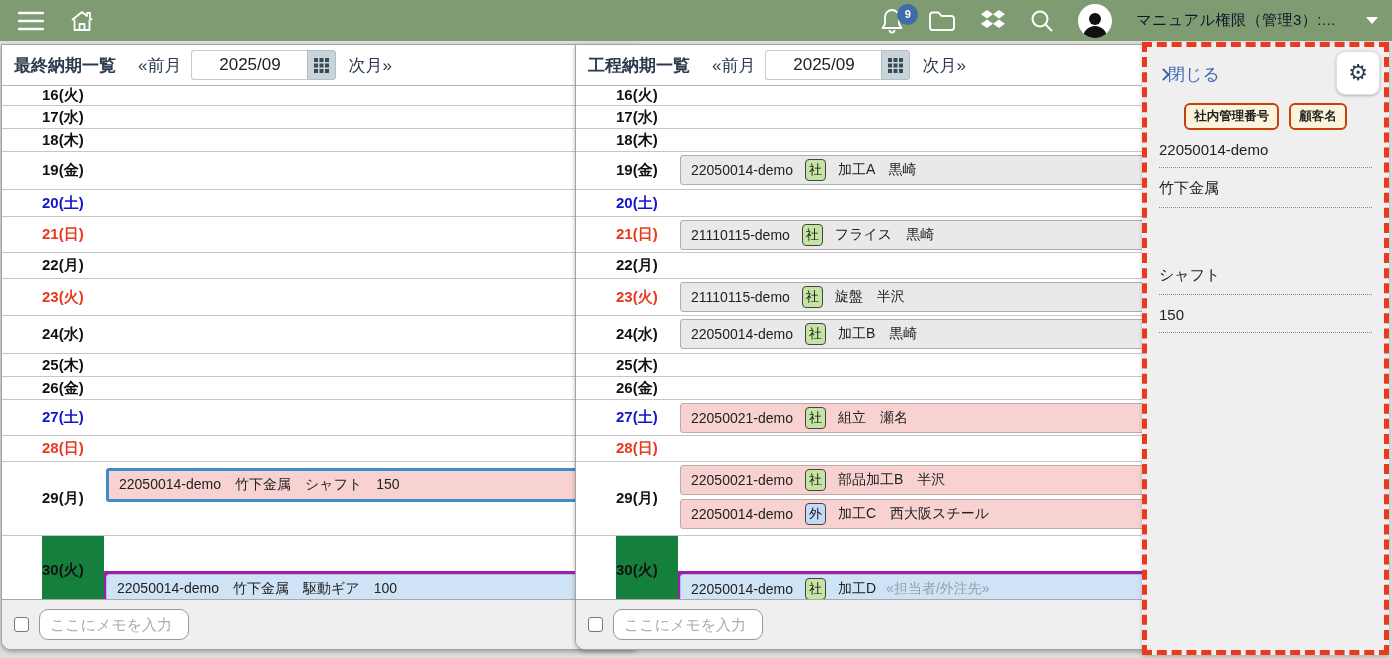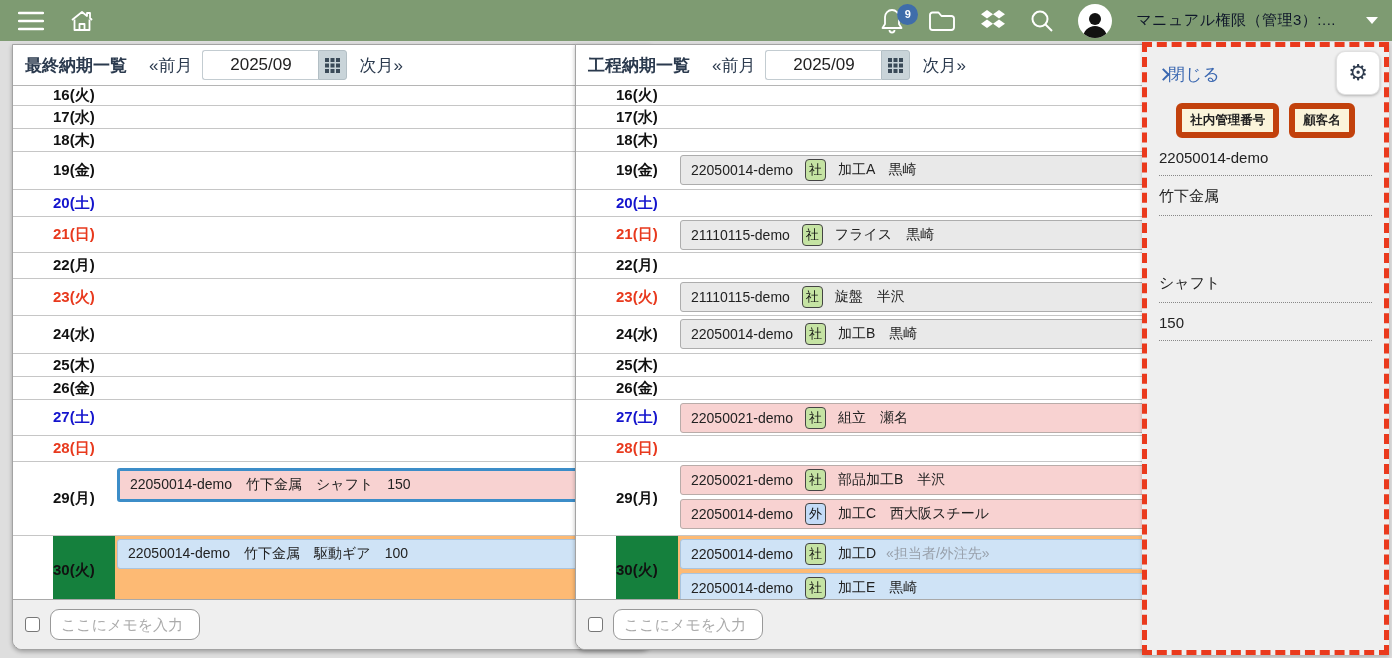--- a/index.html
+++ b/index.html
@@ -31,21 +31,21 @@
   }
   .user-label { color:#0f172a; font-size:15px; letter-spacing:.5px; }
   .caret { width:0; height:0; border-left:6px solid transparent; border-right:6px solid transparent; border-top:7px solid #fff; margin-left:6px; }
 
   
   .panel {
     position:absolute; top:44px; height:606px; background:#fff;
     border:1px solid #a3a3a3; border-radius:0 0 10px 10px;
     box-shadow:0 2px 4px rgba(0,0,0,.28);
   }
-  #left-panel  { left:12px;   width:639px; }
+  #left-panel  { left:1px;   width:639px; }
   #center-panel{ left:575px; width:646px; }
 
   .panel-head { height:41px; display:flex; align-items:center; padding-left:12px; border-bottom:1px solid #b5b5b5; color:#2b3a4e; }
   .panel-title { font-size:17px; font-weight:bold; margin-right:22px; }
   .nav-link { font-size:17px; cursor:pointer; }
   .nav-prev { margin-right:10px; }
   .nav-next { margin-left:12px; }
   .month-input {
     width:116px; height:30px; text-align:center; font-size:17px; color:#222;
     border:1px solid #c3ccd1; border-right:none; border-radius:3px 0 0 3px;
@@ -63,21 +63,21 @@
   .cal-row:nth-child(5){height:27px} .cal-row:nth-child(6){height:36px}
   .cal-row:nth-child(7){height:26px} .cal-row:nth-child(8){height:37px}
   .cal-row:nth-child(9){height:38px} .cal-row:nth-child(10){height:23px}
   .cal-row:nth-child(11){height:23px} .cal-row:nth-child(12){height:36px}
   .cal-row:nth-child(13){height:26px} .cal-row:nth-child(14){height:74px}
   .cal-row:nth-child(15){height:70px}
   .date-cell { width:62px; flex:none; display:flex; align-items:center; padding-left:0; font-size:15px; font-weight:bold; color:#111;margin-left:40px; }
   .date-cell.sat { color:#1414cd; }
   .date-cell.sun { color:#e8391d; }
   .cal-row.today .date-cell { background:#15803d; }
-  .cal-row.today .row-body  { background:#fdba74; }
+  .cal-row.today .row-body  { background:#a21caf;margin-top:35px; }
   .row-body { flex:1; padding:0 14px 0 2px; }
 
   .card {
     height:30px; margin-top:3px; display:flex; align-items:center;
     border:1px solid #adadad; border-radius:3px; padding:0 10px; font-size:14px; color:#222;
     cursor:pointer; background:#e9e9e9;
   }
   .card + .card { margin-top:4px; }
   .card.gray { background:#e9e9e9; }
   .card.pink { background:#f8d2d1; border-color:#b9aca9; }
@@ -126,21 +126,21 @@
     font-size:22px; color:#2e3b4e;
   }
   .move-wrap { margin:8px auto 0; width:max-content; border:4px solid #e83b1e; padding:6px 8px; }
   .move-btn {
     background:#fff; border:1px solid #2c4a80; border-radius:5px;
     padding:7px 14px; font-size:14px; color:#203a66; cursor:pointer;
     font-family:"Liberation Sans","DejaVu Sans",sans-serif;
   }
   .tag-row { display:flex; justify-content:center; gap:10px; margin-top:17px; }
   .tag {
-    background:#fbf4da; border:6px solid #c2410c; border-radius:6px;
+    background:#fbf4da; border:2px solid #c2410c; border-radius:6px;
     padding:3px 8px; font-size:12.5px; font-weight:bold; color:#222;
   }
   .tag.white { background:#fff; }
   .dval { margin:11px 12px 0; font-size:15px; color:#222; padding-bottom:9px; border-bottom:1px dotted #888; }
   .dspacer { height:47px; }
 </style>
 </head>
 <body>
 
 <div class="topbar">

